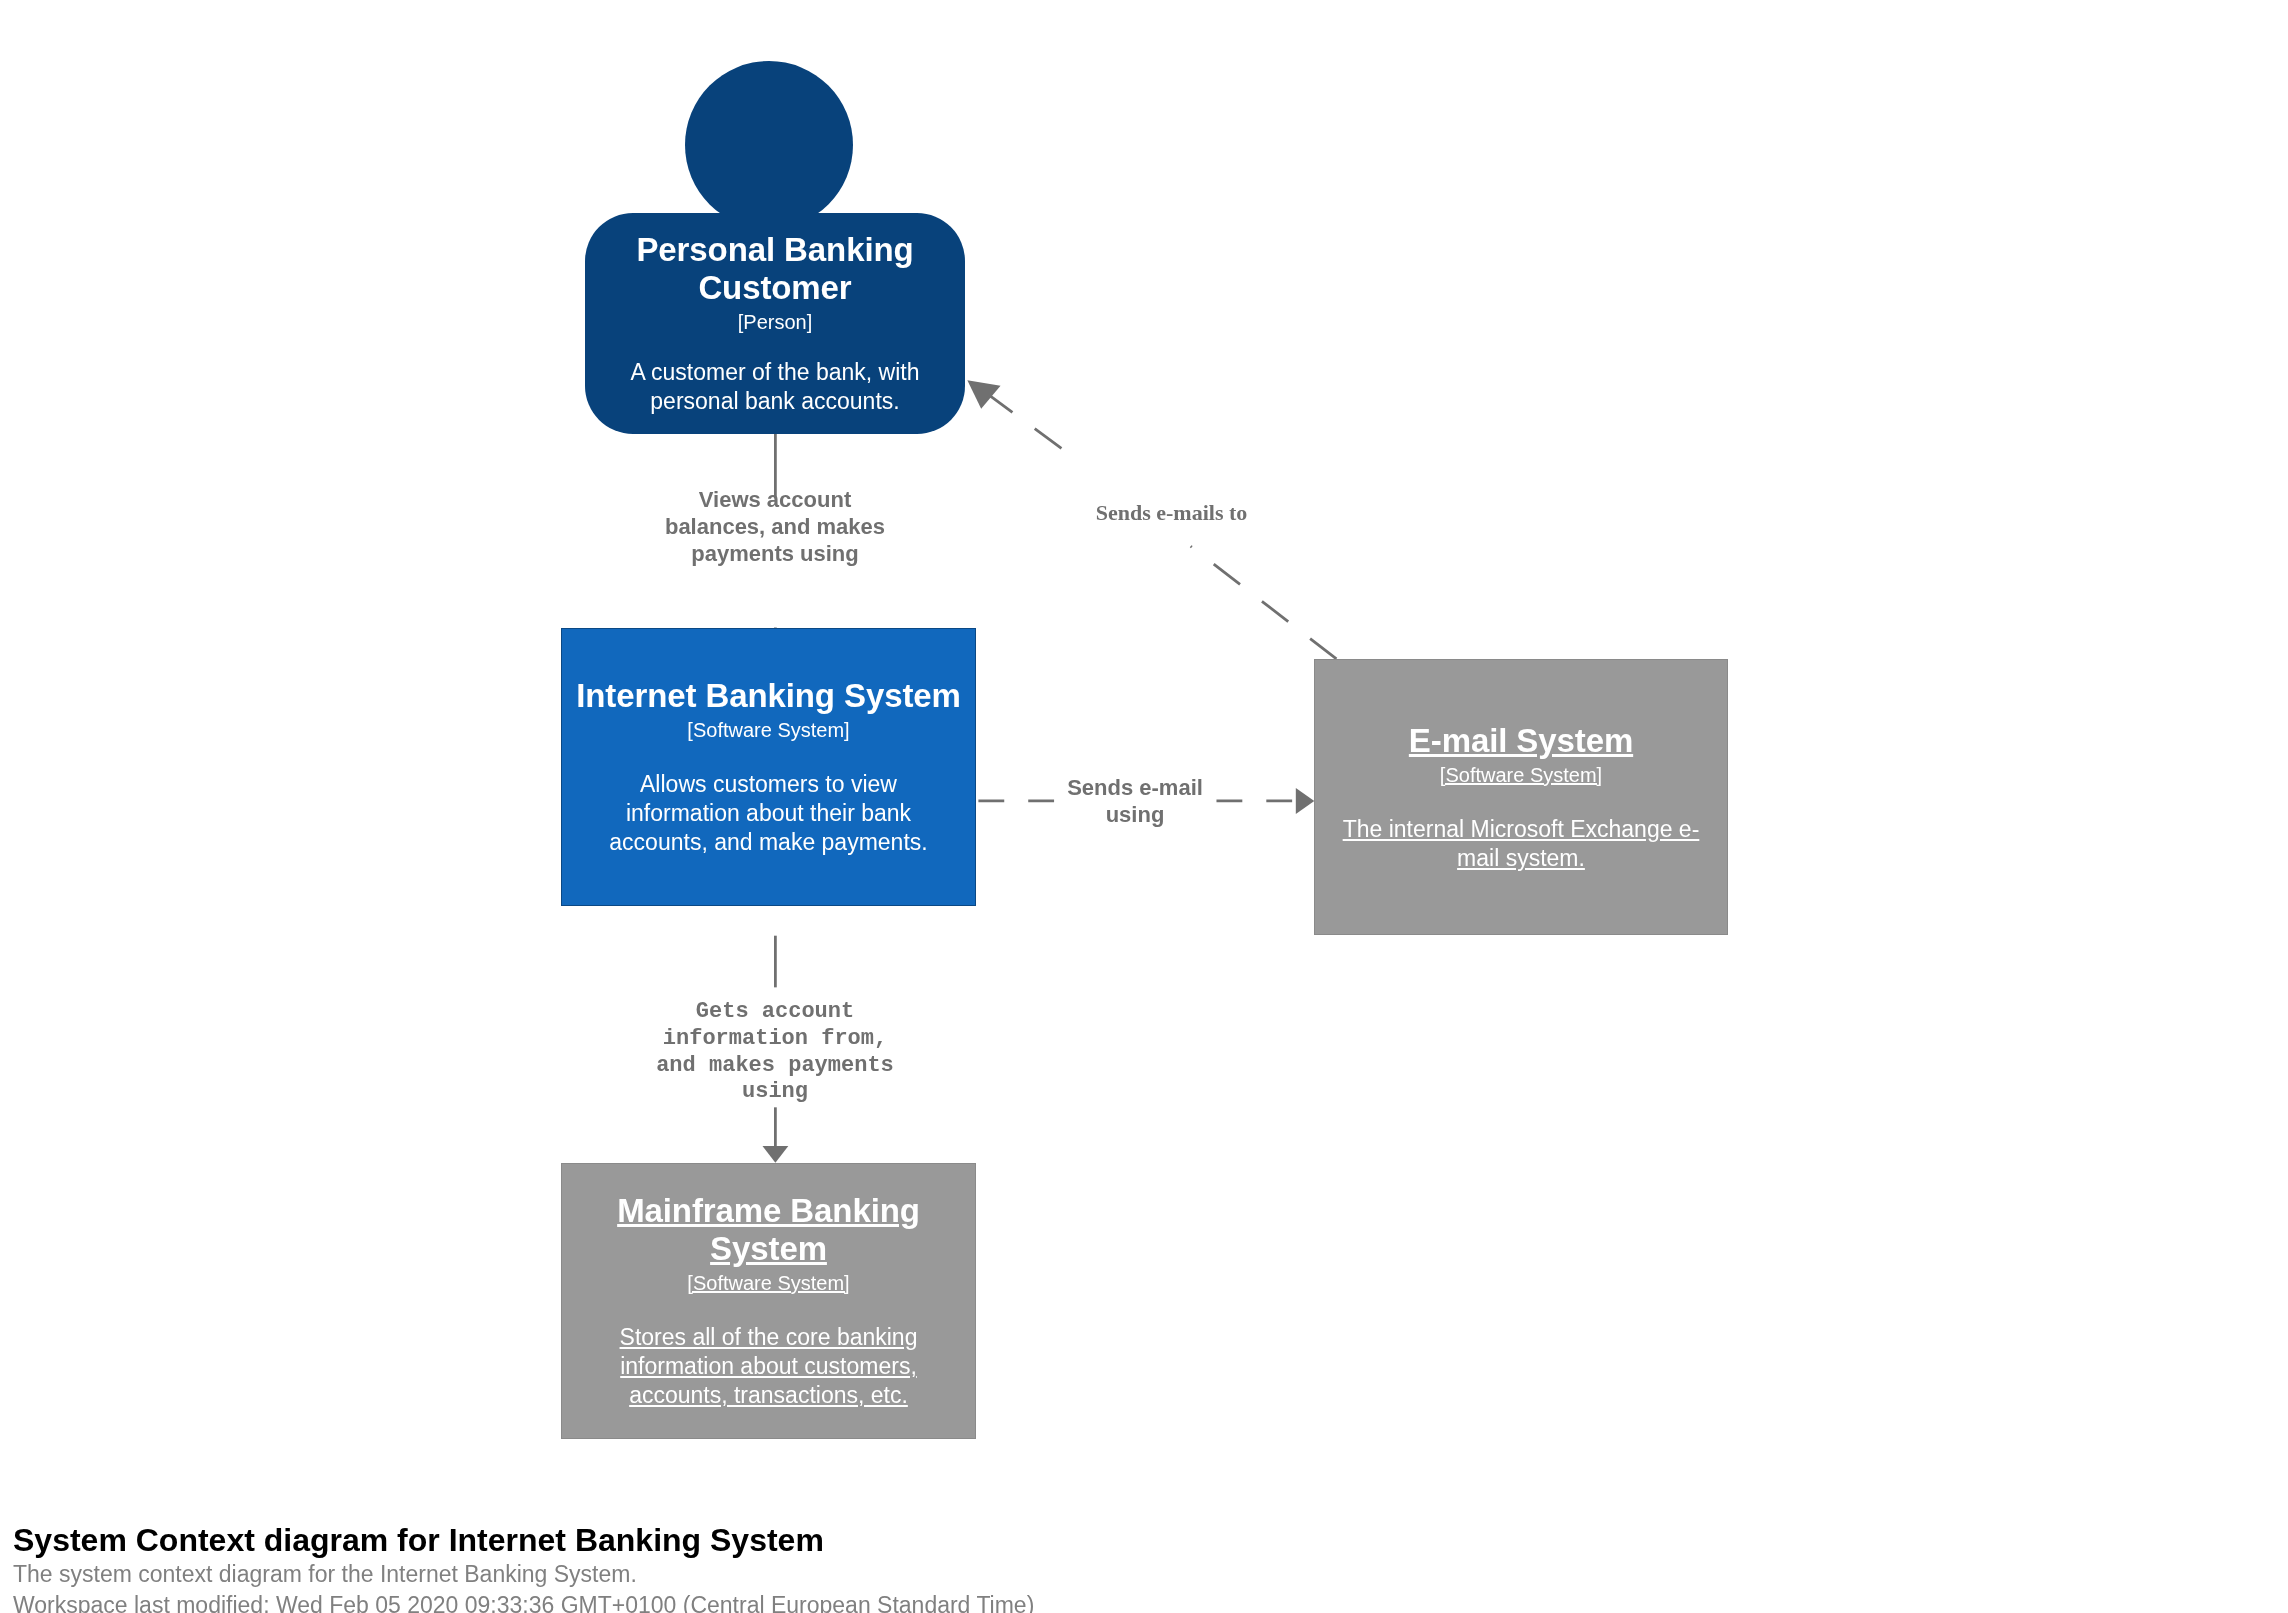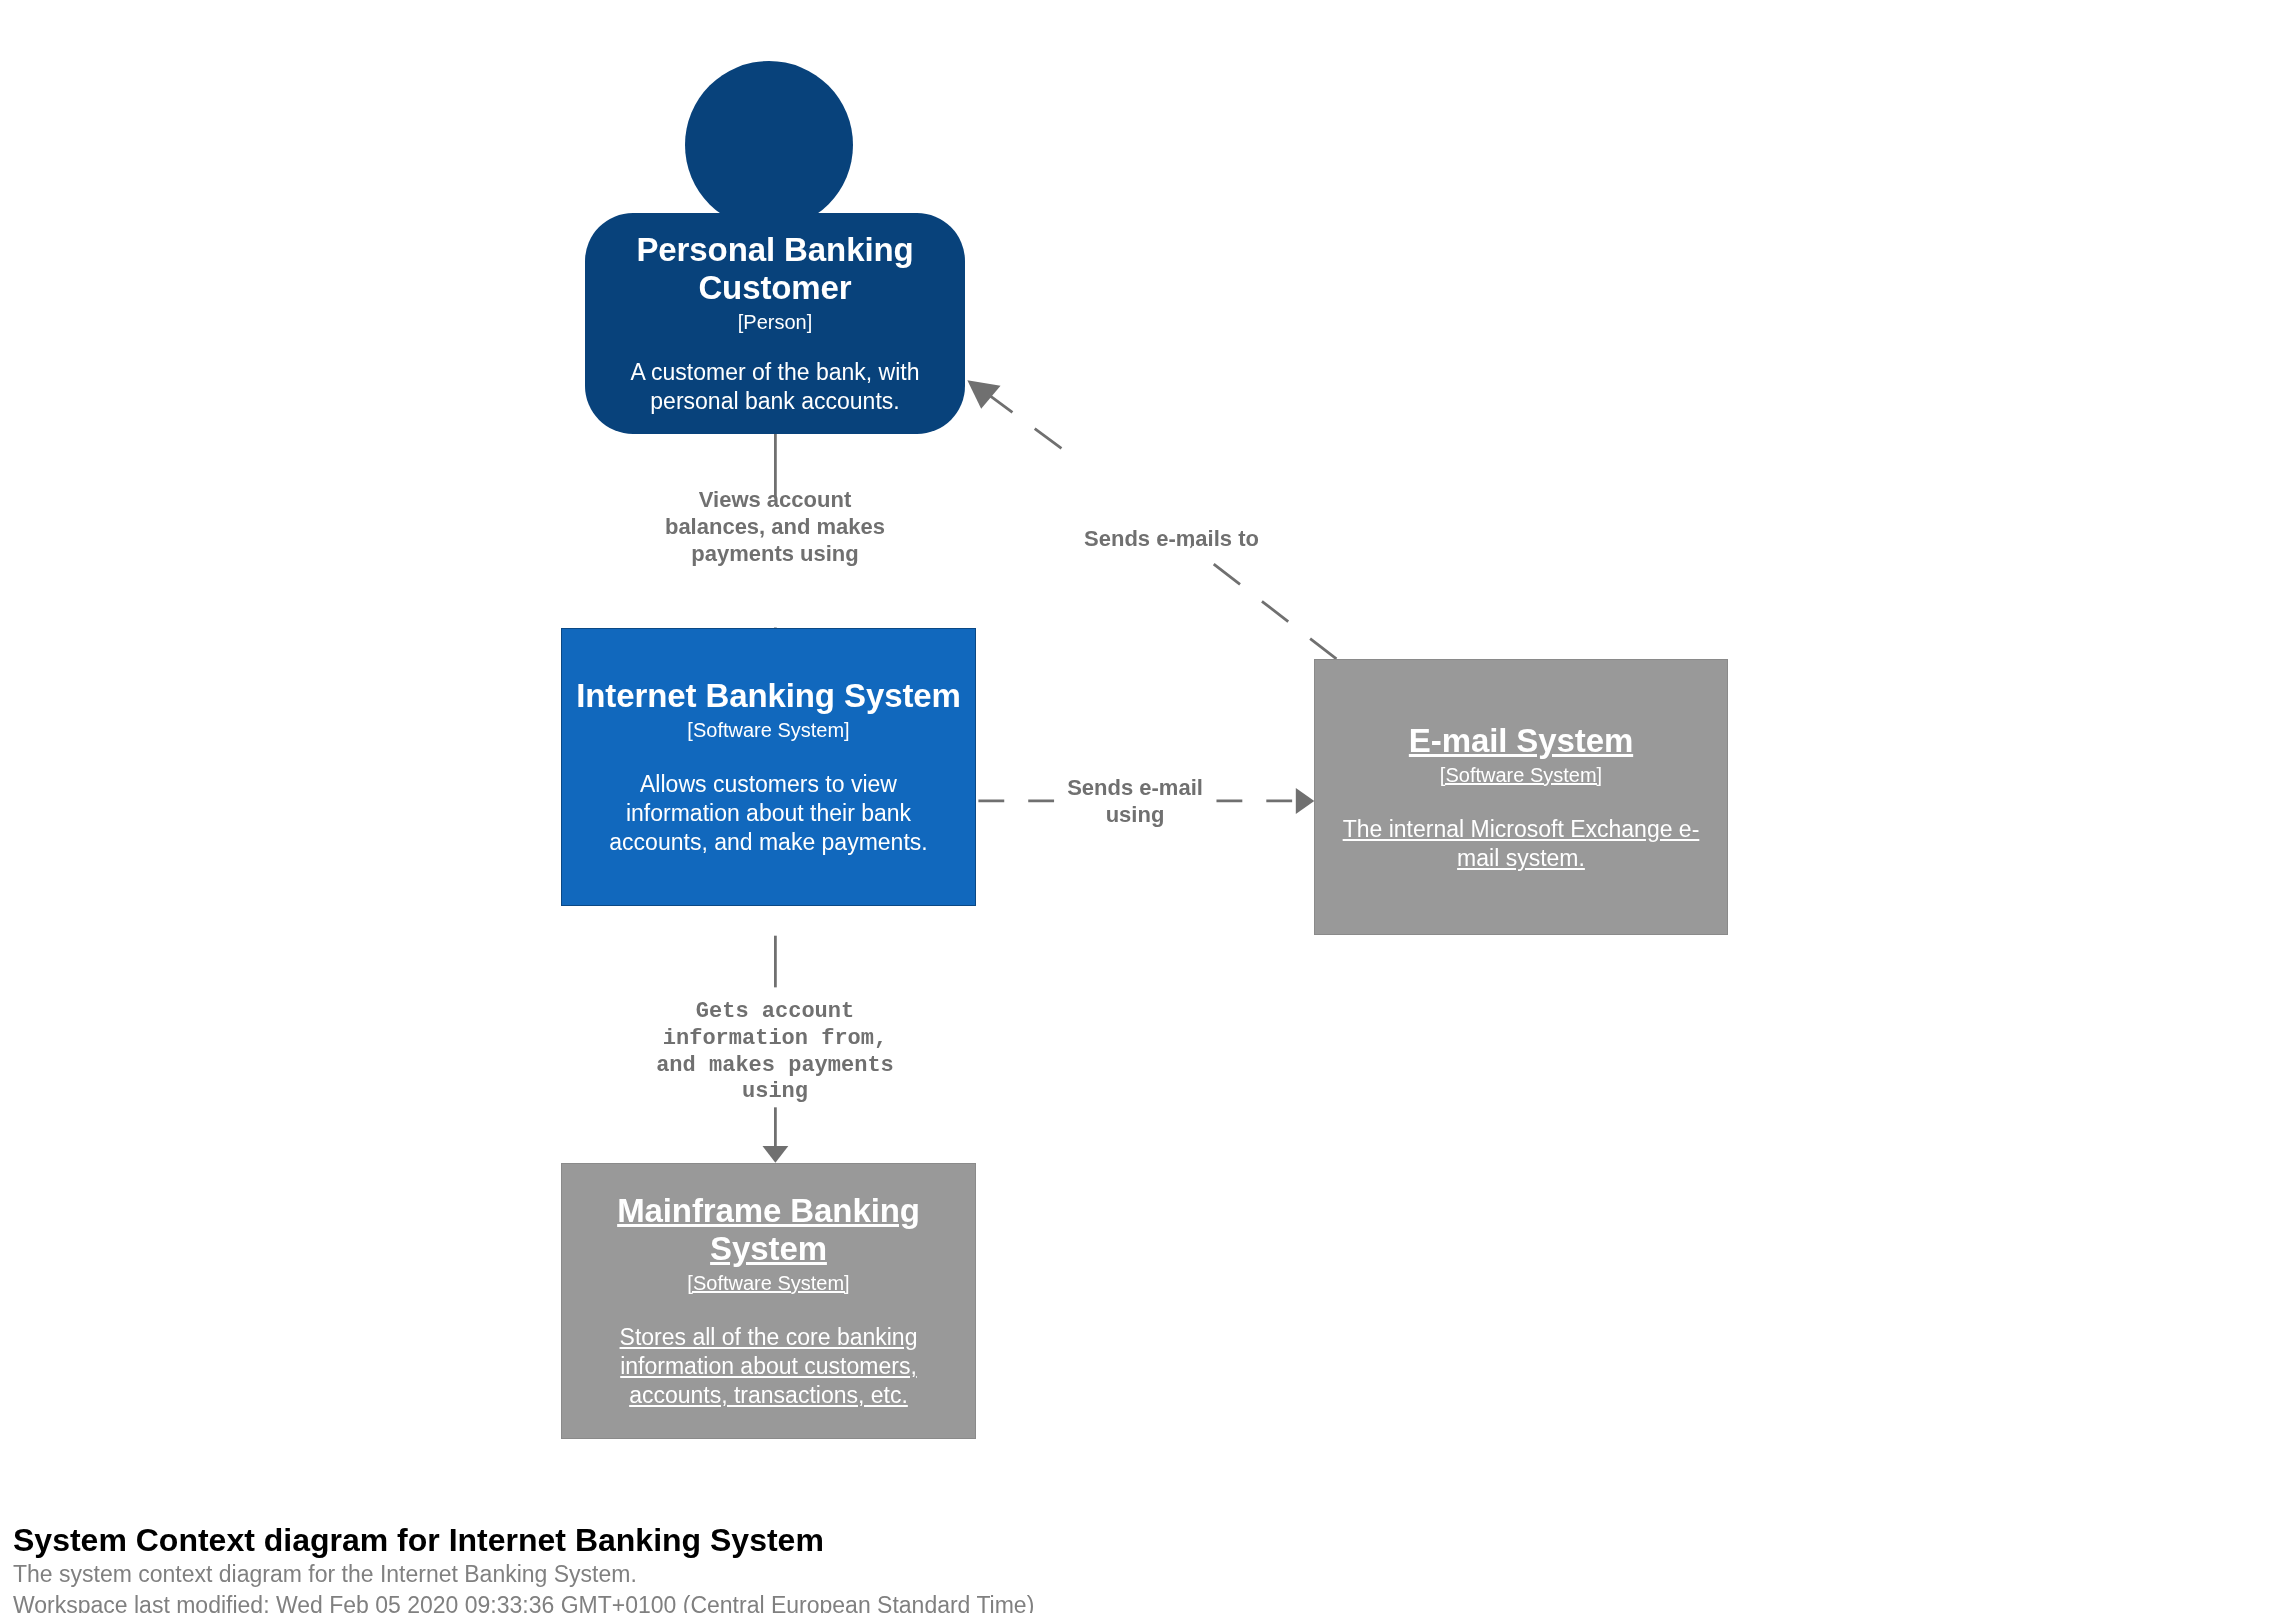--- a/index.html
+++ b/index.html
@@ -179,21 +179,21 @@
   </div>
 
   <div class="node system-external" style="left:561px; top:1163px; width:415px; height:276px;">
     <div class="name">Mainframe Banking System</div>
     <div class="meta">[Software System]</div>
     <div class="desc">Stores all of the core banking information about customers, accounts, transactions, etc.</div>
   </div>
 
   <div class="edge-label" style="left:646px; top:487px; width:258px;">Views account balances, and makes payments using</div>
 
-  <div class="edge-label" style="left:1048px; top:526px; width:247px;">Sends e-mails to</div>
+  <div class="edge-label" style="left:1048px; top:500px; width:247px;font-family:Liberation Serif, serif;">Sends e-mails to</div>
 
   <div class="edge-label" style="left:1061px; top:775px; width:148px;">Sends e-mail using</div>
 
   <div class="edge-label" style="left:646px; top:999px; width:258px;font-family:Liberation Mono, monospace;">Gets account information from, and makes payments using</div>
 
   <div id="caption">
     <div class="cap-title">System Context diagram for Internet Banking System</div>
     <div class="cap-line">The system context diagram for the Internet Banking System.</div>
     <div class="cap-line">Workspace last modified: Wed Feb 05 2020 09:33:36 GMT+0100 (Central European Standard Time)</div>
   </div>

